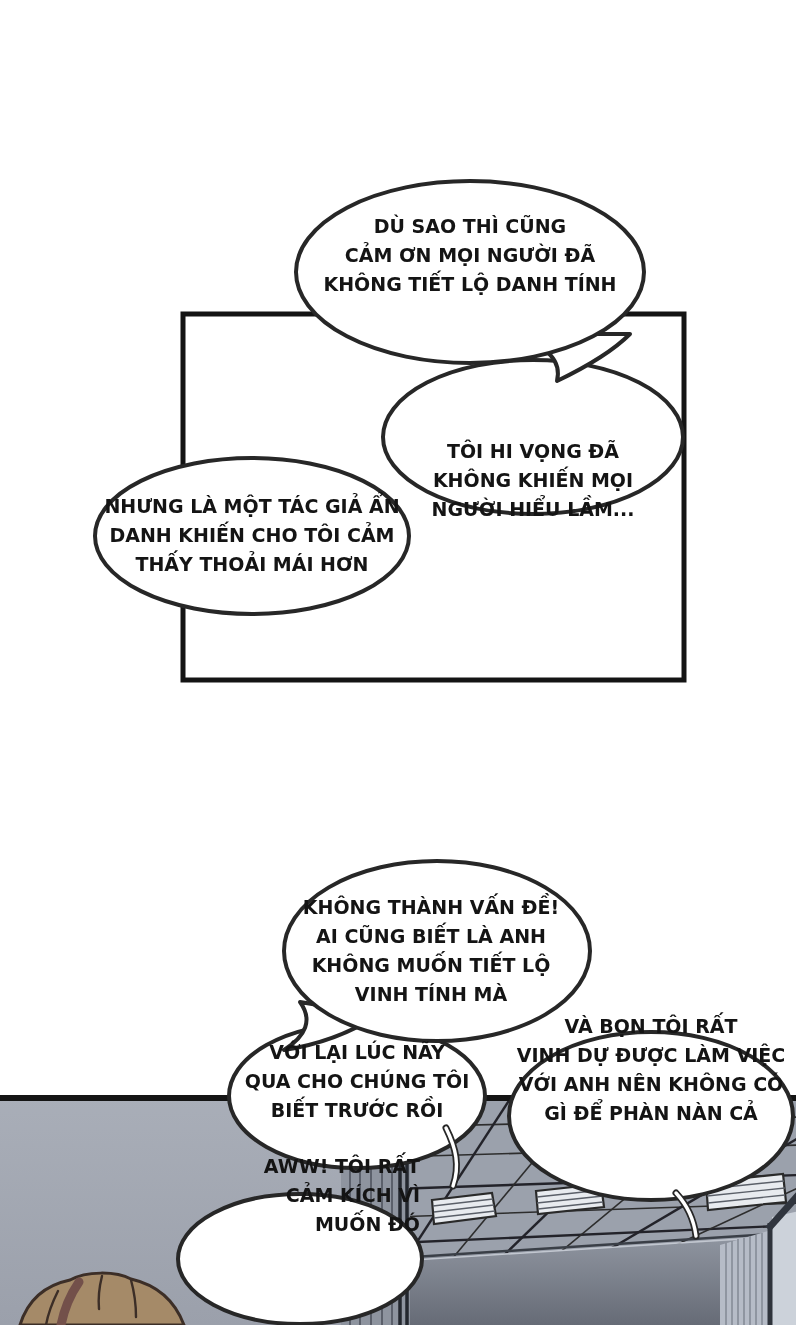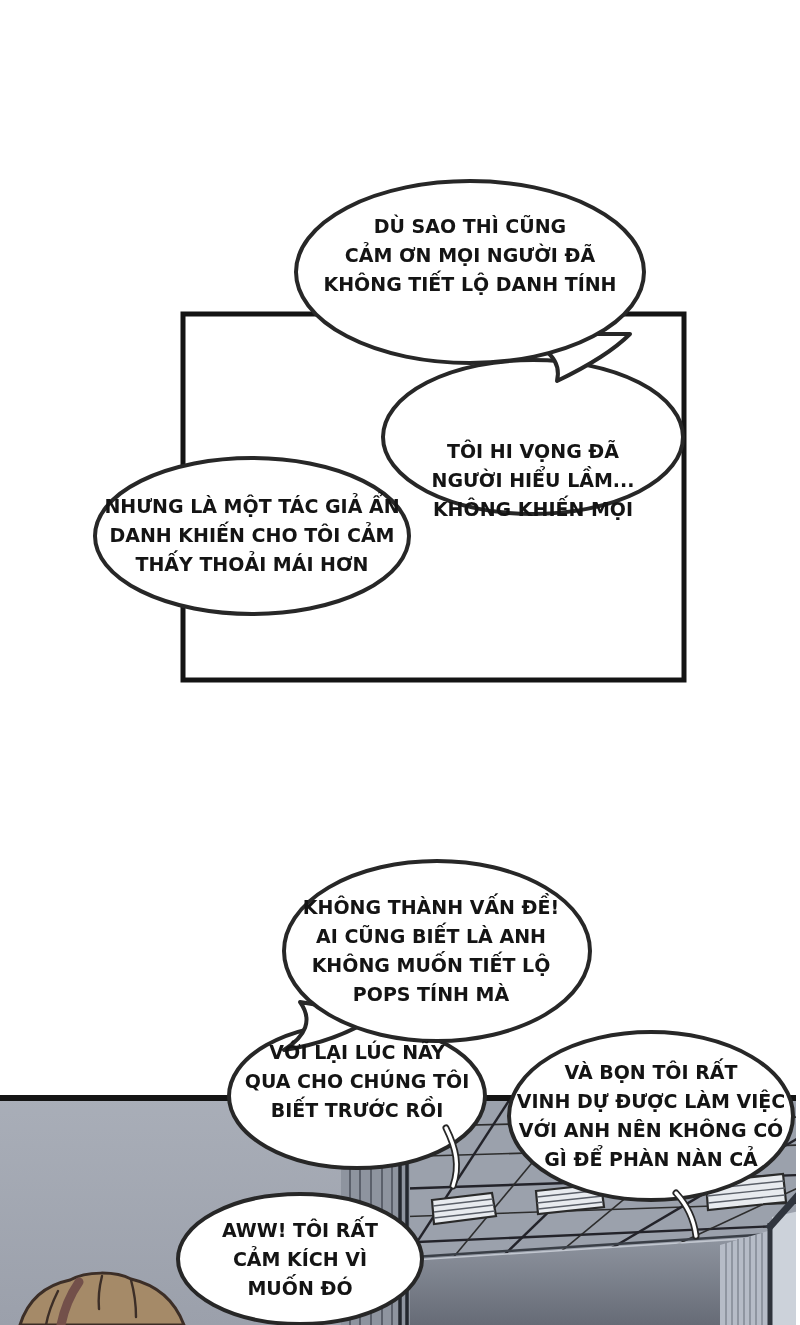--- a/index.html
+++ b/index.html
@@ -159,49 +159,49 @@
   </svg>
 
   <div class="btext" style="left:290px;top:212px;width:360px;">
     <div>DÙ SAO THÌ CŨNG</div>
     <div>CẢM ƠN MỌI NGƯỜI ĐÃ</div>
     <div>KHÔNG TIẾT LỘ DANH TÍNH</div>
   </div>
 
   <div class="btext" style="left:385px;top:393px;width:296px;margin-top:44px;">
     <div>TÔI HI VỌNG ĐÃ</div>
+    <div>KHÔNG KHIẾN MỌI</div>
     <div>NGƯỜI HIỂU LẦM...</div>
-    <div>KHÔNG KHIẾN MỌI</div>
   </div>
 
   <div class="btext" style="left:95px;top:492px;width:314px;">
     <div>NHƯNG LÀ MỘT TÁC GIẢ ẨN</div>
     <div>DANH KHIẾN CHO TÔI CẢM</div>
     <div>THẤY THOẢI MÁI HƠN</div>
   </div>
 
   <div class="btext" style="left:281px;top:893px;width:300px;">
     <div>KHÔNG THÀNH VẤN ĐỀ!</div>
     <div>AI CŨNG BIẾT LÀ ANH</div>
     <div>KHÔNG MUỐN TIẾT LỘ</div>
-    <div>POPS TÍNH MÀ</div>
+    <div>VINH TÍNH MÀ</div>
   </div>
 
   <div class="btext" style="left:230px;top:1038px;width:254px;text-align:center;">
     <div>VỚI LẠI LÚC NÃY</div>
     <div>QUA CHO CHÚNG TÔI</div>
     <div>BIẾT TRƯỚC RỒI</div>
   </div>
 
-  <div class="btext" style="left:510px;top:1058px;width:282px;">
+  <div class="btext" style="left:510px;top:1012px;width:282px;">
     <div>VÀ BỌN TÔI RẤT</div>
     <div>VINH DỰ ĐƯỢC LÀM VIỆC</div>
     <div>VỚI ANH NÊN KHÔNG CÓ</div>
     <div>GÌ ĐỂ PHÀN NÀN CẢ</div>
   </div>
 
-  <div class="btext" style="left:180px;top:1216px;width:240px;">
+  <div class="btext" style="left:180px;top:1152px;width:240px;text-align:right;">
     <div>AWW! TÔI RẤT</div>
     <div>CẢM KÍCH VÌ</div>
     <div>MUỐN ĐÓ</div>
   </div>
 
 </div>
 
 </body></html>

